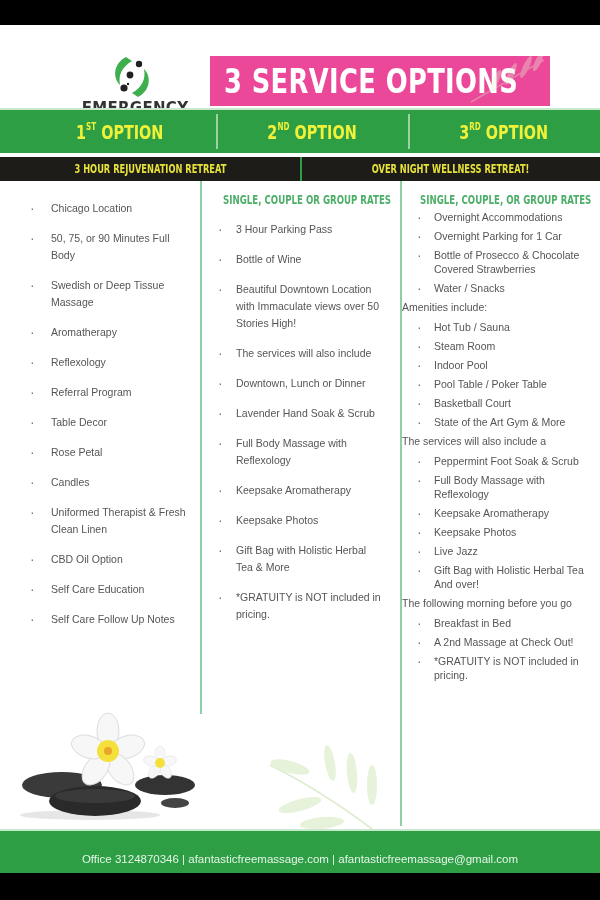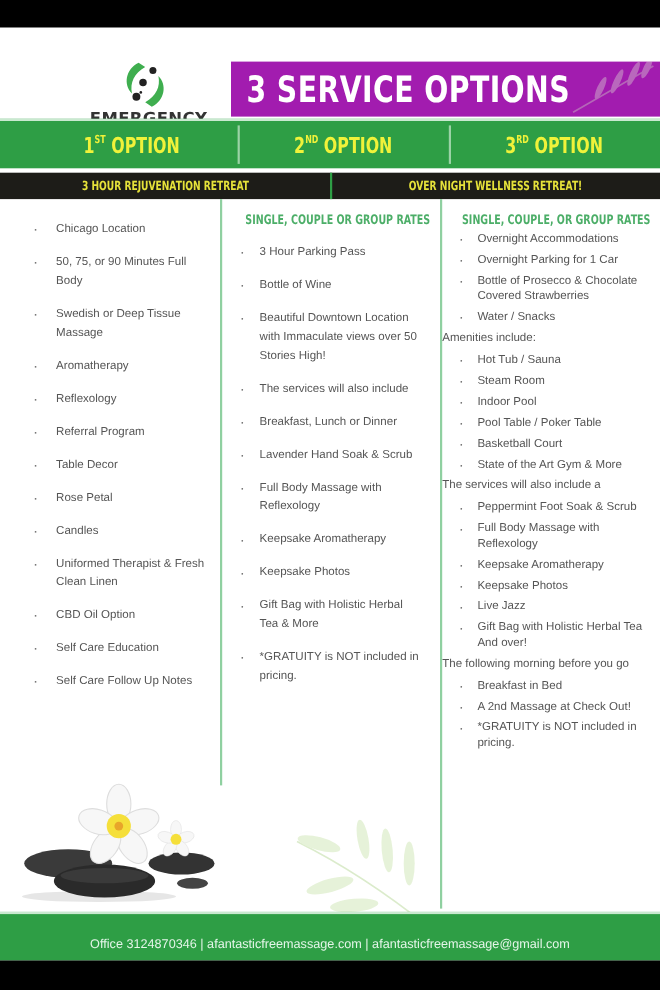--- a/index.html
+++ b/index.html
@@ -8,21 +8,21 @@
 
   .page { position: absolute; left: 0; top: 25px; width: 600px; height: 848px; background: #fff; overflow: hidden; }
 
   
   .logo { position: absolute; left: 55px; top: 30px; width: 160px; height: 50px; display: flex; align-items: center; flex-direction: column; }
   .logo-mark { width: 40px; height: 44px; position: relative; margin-right: 6px; }
   .logo-text { display: flex; flex-direction: column; }
   .logo-name { font-family: "DejaVu Sans", sans-serif; font-weight: bold; font-size: 15px; color: #333; letter-spacing: 0.3px; }
   .logo-sub { font-size: 4.5px; color: #666; letter-spacing: 0.6px; margin-top: 1px; text-transform: uppercase; }
 
-  .title-bar { position: absolute; left: 210px; top: 31px; width: 390px; height: 50px; background: #a21caf; display: flex; align-items: center; padding-left: 14px; overflow: hidden; }
+  .title-bar { position: absolute; left: 210px; top: 31px; width: 340px; height: 50px; background: #ec4899; display: flex; align-items: center; padding-left: 14px; overflow: hidden; }
   .title-text { font-family: "DejaVu Sans", sans-serif; font-weight: bold; font-size: 33px; color: #fff; transform: scaleX(0.78); transform-origin: left center; letter-spacing: 0.5px; white-space: nowrap; }
 
   
   .option-row { position: absolute; left: 0; top: 83px; width: 600px; height: 45px; background: #2e9e45; border-top: 2px solid #c9e9cf; display: flex; padding-left: 24px; }
   .option-cell { flex: 1; display: flex; align-items: center; justify-content: center; position: relative; }
   .option-cell + .option-cell::before { content: ""; position: absolute; left: 0; top: 4px; bottom: 4px; width: 2px; background: #9bd3a6; }
   .option-label { font-family: "DejaVu Sans", sans-serif; font-weight: bold; font-size: 20px; color: #f0f23a; transform: scaleX(0.72); white-space: nowrap; }
   .option-label sup { font-size: 10px; vertical-align: 9px; }
 
   
@@ -138,21 +138,21 @@
     </ul>
   </div>
 
   <div class="col col-2">
     <div class="rates">SINGLE, COUPLE OR GROUP RATES</div>
     <ul class="items">
       <li>3 Hour Parking Pass</li>
       <li>Bottle of Wine</li>
       <li>Beautiful Downtown Location with Immaculate views over 50 Stories High!</li>
       <li>The services will also include</li>
-      <li>Breakfast, Lunch or Dinner</li>
+      <li>Downtown, Lunch or Dinner</li>
       <li>Lavender Hand Soak &amp; Scrub</li>
       <li>Full Body Massage with Reflexology</li>
       <li>Keepsake Aromatherapy</li>
       <li>Keepsake Photos</li>
       <li>Gift Bag with Holistic Herbal  Tea &amp; More</li>
       <li> *GRATUITY is NOT included in pricing.</li>
     </ul>
   </div>
 
   <div class="col col-3">

